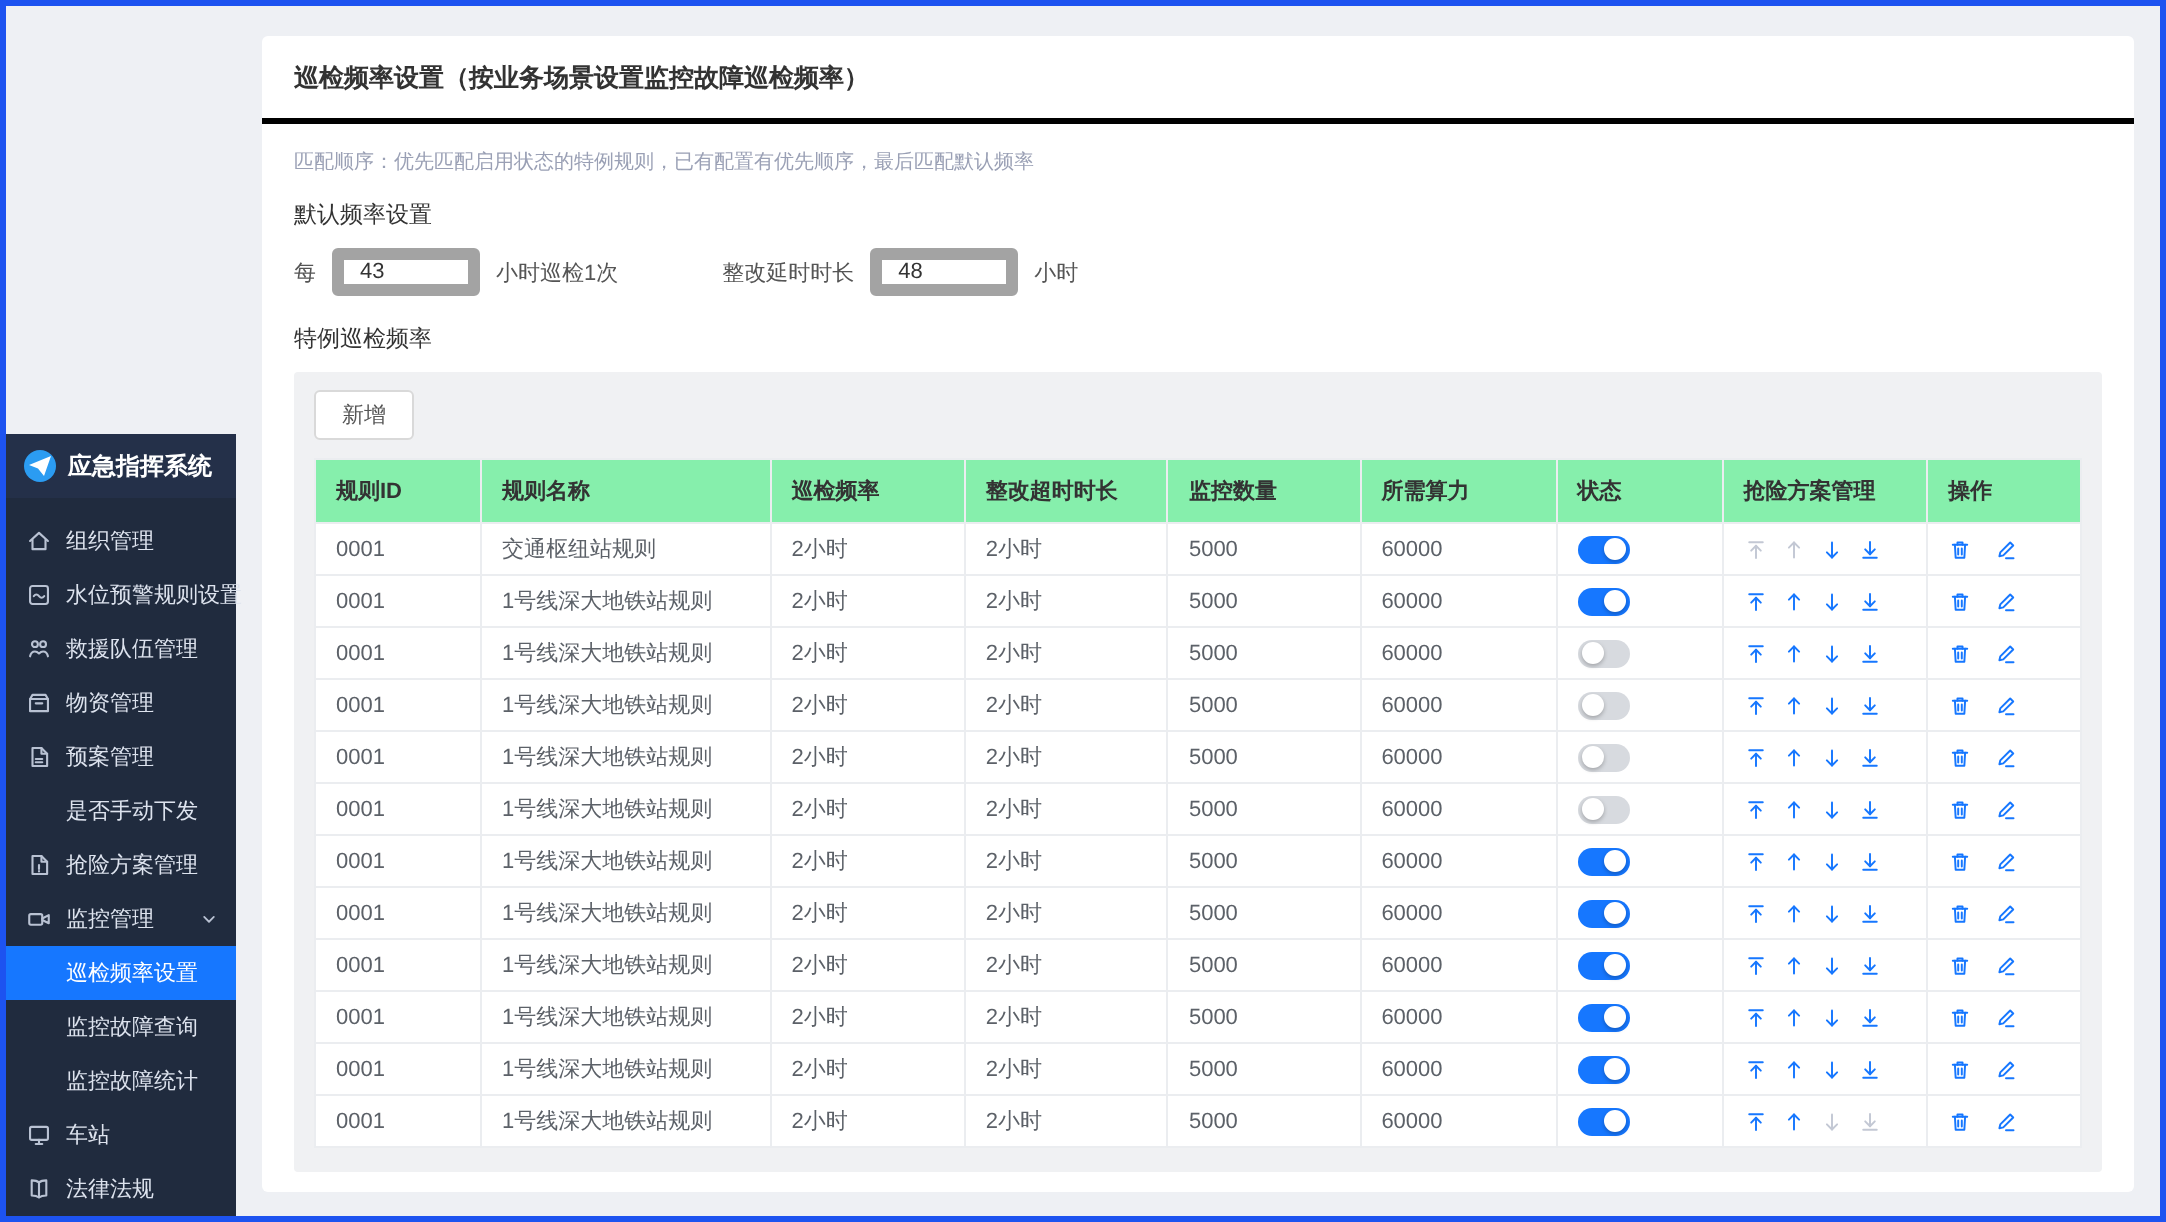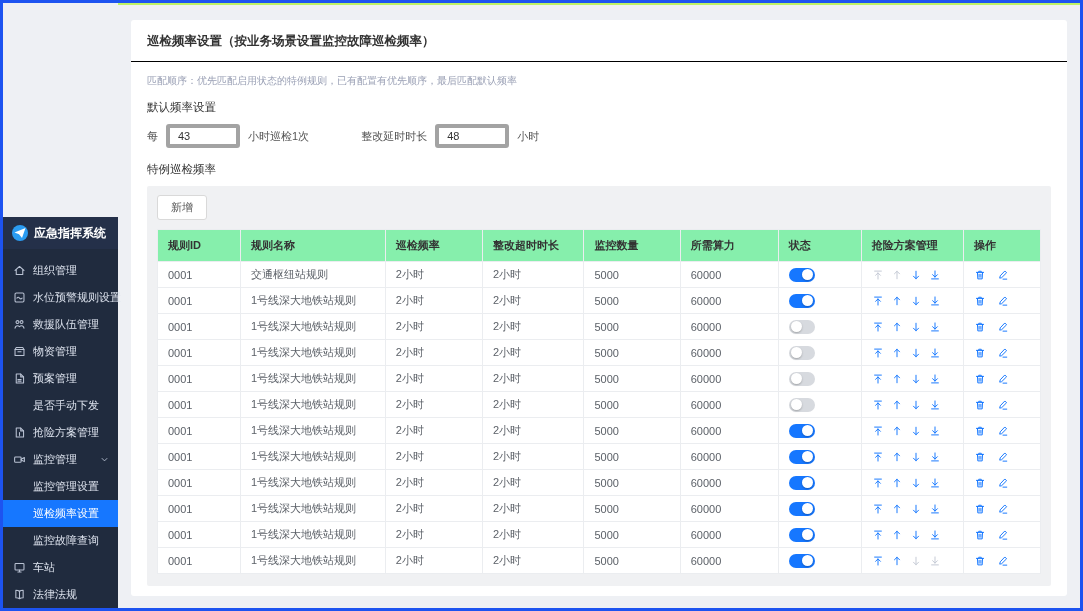--- a/index.html
+++ b/index.html
@@ -29,26 +29,26 @@
   .main{ flex:1; display:flex; flex-direction:column; min-width:0; }
   .topbar{ height:32px; flex:0 0 32px; background:#bef264; display:flex; align-items:center; justify-content:flex-end; gap:9px; padding-right:14px; border-bottom:1px solid #eef0f2; }
   .datetime{ font-size:10.5px; color:#6b7280; }
   .avatar{ width:18px; height:18px; border-radius:50%; background:#1677ff; display:inline-flex; align-items:center; justify-content:center; overflow:hidden; }
   .avatar svg{ width:12px; height:12px; }
   .username{ font-size:11px; color:#333; margin-right:4px; }
   .tbi{ width:14px; height:14px; color:#9aa0ab; cursor:pointer; }
 
   
   .card{ margin:14px 13px 12px 13px; background:#fff; border-radius:3px; flex:1; display:flex; flex-direction:column; overflow:hidden; }
-  .card-title{ padding:13px 16px 11px; font-size:12.5px; font-weight:bold; color:#333; border-bottom:1px solid #000000; }
+  .card-title{ padding:13px 16px 11px; font-size:12.5px; font-weight:bold; color:#333; border-bottom:3px solid #000000; }
   .card-body{ padding:9px 16px 10px; flex:1; }
   .hint{ font-size:10px; color:#9aa0b5; margin:3px 0 12px; }
   .section-label{ font-size:11.5px; font-weight:normal; color:#333; margin:6px 0 9px; }
   .form-row{ display:flex; align-items:center; gap:8px; font-size:11px; color:#555; margin:4px 0 14px; }
-  .form-row input{ width:74px; height:24px; border:4px solid #a3a3a3; border-radius:3px; padding:0 8px; font-size:11px; color:#333; font-family:inherit; }
+  .form-row input{ width:74px; height:24px; border:6px solid #a3a3a3; border-radius:3px; padding:0 8px; font-size:11px; color:#333; font-family:inherit; }
   .form-gap{ width:36px; }
 
   .panel{ background:#f0f1f3; border-radius:2px; padding:9px 10px 12px; }
   .btn{ font-family:inherit; background:#fff; border:1px solid #d9d9d9; border-radius:3px; padding:4px 13px; font-size:11px; color:#555; cursor:pointer; }
   .add-btn{ margin-bottom:9px; }
 
   table{ width:100%; border-collapse:collapse; background:#fff; table-layout:fixed; }
   th,td{ border:1px solid #ebedf0; text-align:left; overflow:hidden; white-space:nowrap; }
   th{ padding:8px 10px; font-size:11px; color:#333; font-weight:bold; background:#86efac; }
   td{ padding:5px 10px; font-size:11px; color:#5c6168; height:24px; }
@@ -150,28 +150,28 @@
               <path d="M10 7.7 14 5.6v5l-4-2"></path>
             </svg>
           </span>
           <span>监控管理</span>
           <span class="ic chev">
             <svg viewBox="0 0 16 16" fill="none" stroke="currentColor" stroke-width="1.3" stroke-linecap="round" stroke-linejoin="round">
               <path d="M4.5 6.5 8 10l3.5-3.5"></path>
             </svg>
           </span>
         </div>
-        <div class="menu-item sub">
-          <span>监控管理设置</span>
-        </div>
         <div class="menu-item sub active">
           <span>巡检频率设置</span>
         </div>
         <div class="menu-item sub">
           <span>监控故障查询</span>
+        </div>
+        <div class="menu-item sub">
+          <span>监控故障统计</span>
         </div>
         <div class="menu-item">
           <span class="ic mi">
             <svg viewBox="0 0 16 16" fill="none" stroke="currentColor" stroke-width="1.3" stroke-linecap="round" stroke-linejoin="round">
               <rect x="2.5" y="3" width="11" height="8" rx="1"></rect>
               <path d="M6 13.5h4M8 11v2.5"></path>
             </svg>
           </span>
           <span>车站</span>
         </div>

